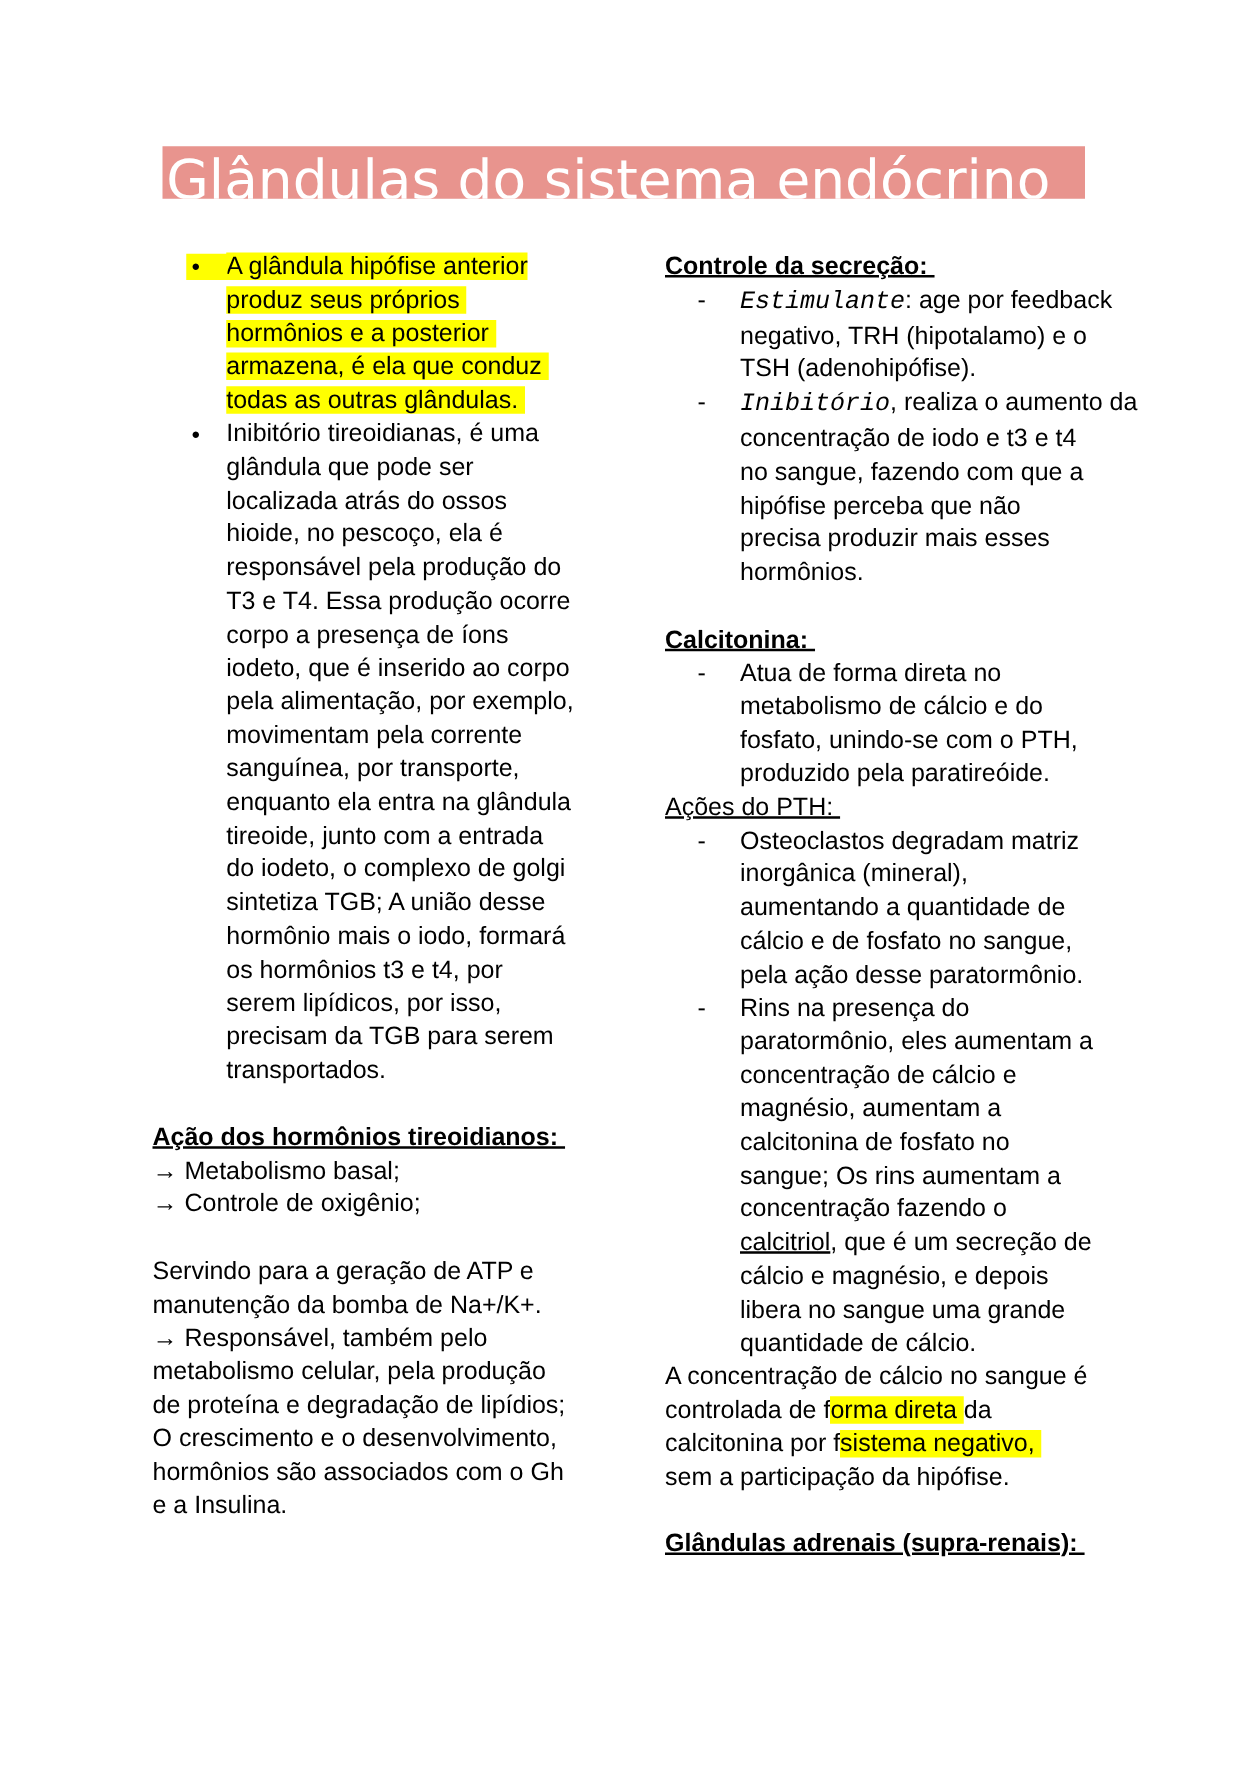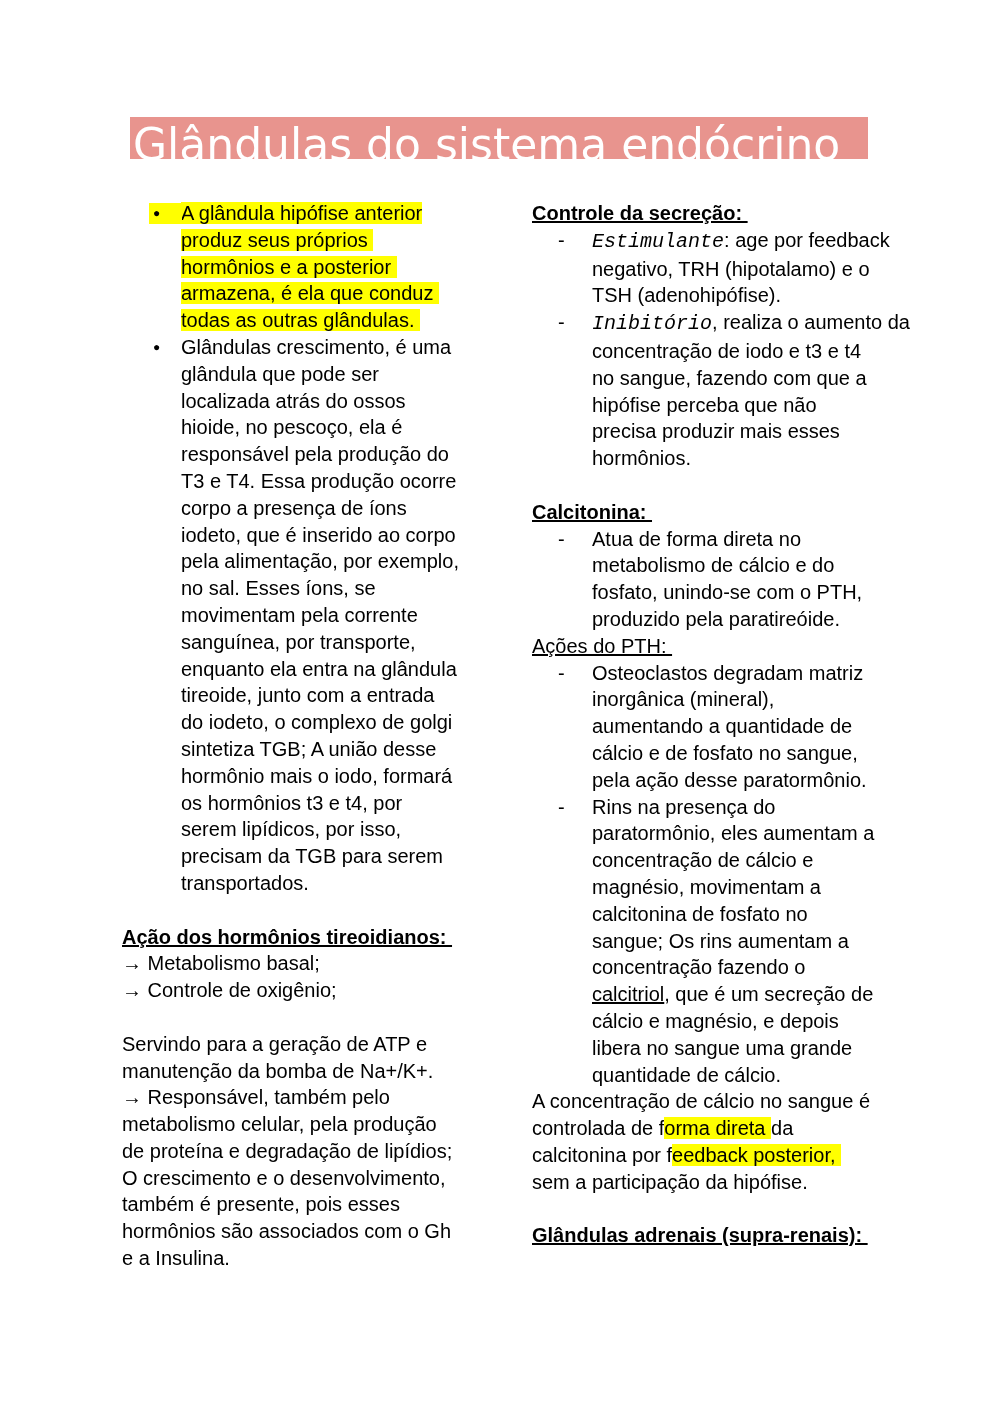--- a/index.html
+++ b/index.html
@@ -58,30 +58,29 @@
           <div><span class="seg-hl">produz seus próprios </span></div>
           <div><span class="seg-hl">hormônios e a posterior </span></div>
           <div><span class="seg-hl">armazena, é ela que conduz </span></div>
           <div><span class="seg-hl">todas as outras glândulas. </span></div>
         </div>
     </div>
 
     <div class="bullet-item">
       <span class="marker bullet">●</span>
       <div class="lines">
-          <div><span>Glândulas crescimento, é uma</span></div>
+          <div><span>Inibitório tireoidianas, é uma</span></div>
           <div><span>glândula que pode ser</span></div>
           <div><span>localizada atrás do ossos</span></div>
           <div><span>hioide, no pescoço, ela é</span></div>
           <div><span>responsável pela produção do</span></div>
           <div><span>T3 e T4. Essa produção ocorre</span></div>
           <div><span>corpo a presença de íons</span></div>
           <div><span>iodeto, que é inserido ao corpo</span></div>
           <div><span>pela alimentação, por exemplo,</span></div>
-          <div><span>no sal. Esses íons, se</span></div>
           <div><span>movimentam pela corrente</span></div>
           <div><span>sanguínea, por transporte,</span></div>
           <div><span>enquanto ela entra na glândula</span></div>
           <div><span>tireoide, junto com a entrada</span></div>
           <div><span>do iodeto, o complexo de golgi</span></div>
           <div><span>sintetiza TGB; A união desse</span></div>
           <div><span>hormônio mais o iodo, formará</span></div>
           <div><span>os hormônios t3 e t4, por</span></div>
           <div><span>serem lipídicos, por isso,</span></div>
           <div><span>precisam da TGB para serem</span></div>
@@ -99,21 +98,20 @@
     <div class="lines mt">
         <div><span>Servindo para a geração de ATP e</span></div>
         <div><span>manutenção da bomba de Na+/K+.</span></div>
       </div>
 
     <div class="lines">
         <div><span>→ Responsável, também pelo</span></div>
         <div><span>metabolismo celular, pela produção</span></div>
         <div><span>de proteína e degradação de lipídios;</span></div>
         <div><span>O crescimento e o desenvolvimento,</span></div>
-        <div><span>também é presente, pois esses</span></div>
         <div><span>hormônios são associados com o Gh</span></div>
         <div><span>e a Insulina.</span></div>
       </div>
   </div>
 
   <div class="col col-right">
 
     <div class="heading">Controle da secreção:&nbsp;</div>
 
     <div class="dash-item">
@@ -161,33 +159,33 @@
           <div><span>pela ação desse paratormônio.</span></div>
         </div>
     </div>
 
     <div class="dash-item">
       <span class="marker dash">-</span>
       <div class="lines">
           <div><span>Rins na presença do</span></div>
           <div><span>paratormônio, eles aumentam a</span></div>
           <div><span>concentração de cálcio e</span></div>
-          <div><span>magnésio, movimentam a</span></div>
+          <div><span>magnésio, aumentam a</span></div>
           <div><span>calcitonina de fosfato no</span></div>
           <div><span>sangue; Os rins aumentam a</span></div>
           <div><span>concentração fazendo o</span></div>
           <div><span class="seg-u">calcitriol</span><span>, que é um secreção de</span></div>
           <div><span>cálcio e magnésio, e depois</span></div>
           <div><span>libera no sangue uma grande</span></div>
           <div><span>quantidade de cálcio.</span></div>
         </div>
     </div>
 
     <div class="lines">
         <div><span>A concentração de cálcio no sangue é</span></div>
         <div><span>controlada de f</span><span class="seg-hl">orma direta </span><span>da</span></div>
-        <div><span>calcitonina por f</span><span class="seg-hl">eedback posterior, </span></div>
+        <div><span>calcitonina por f</span><span class="seg-hl">sistema negativo, </span></div>
         <div><span>sem a participação da hipófise.</span></div>
       </div>
 
     <div class="heading mt">Glândulas adrenais (supra-renais):&nbsp;</div>
   </div>
 </div>
 
 </body></html>

